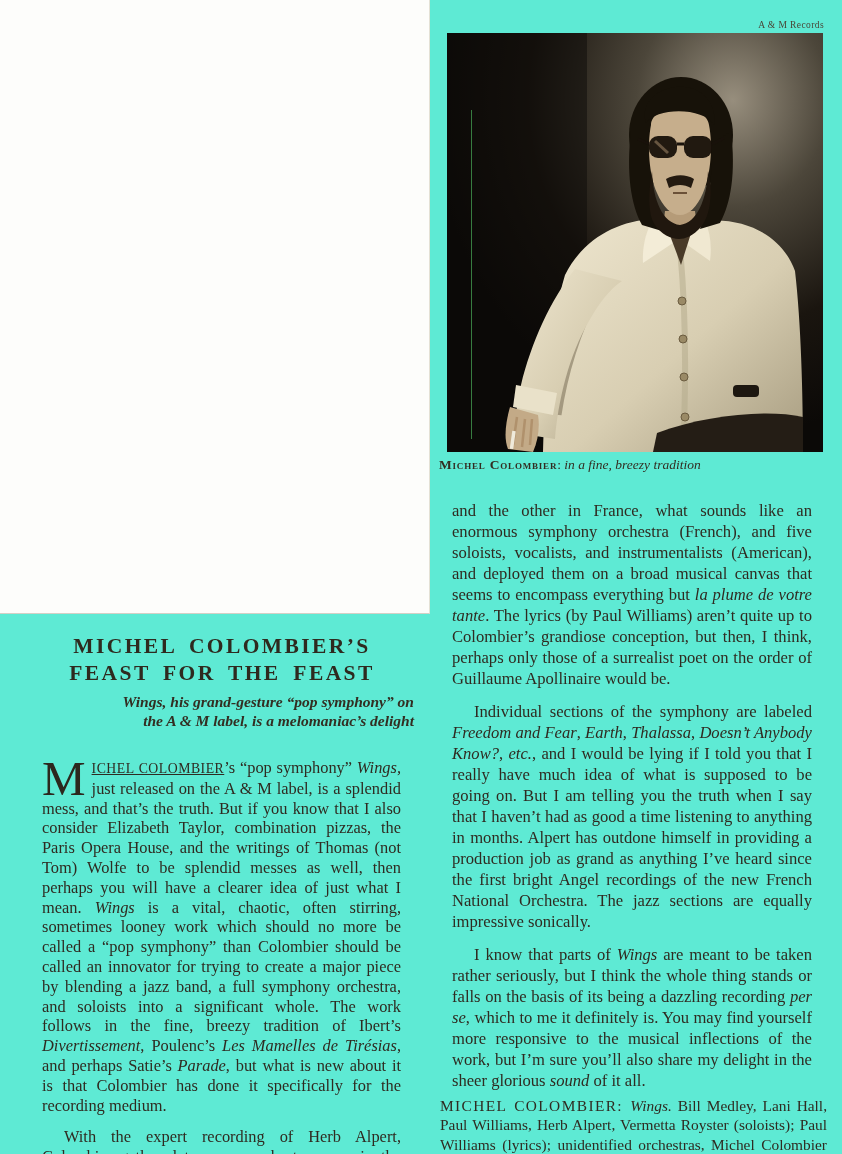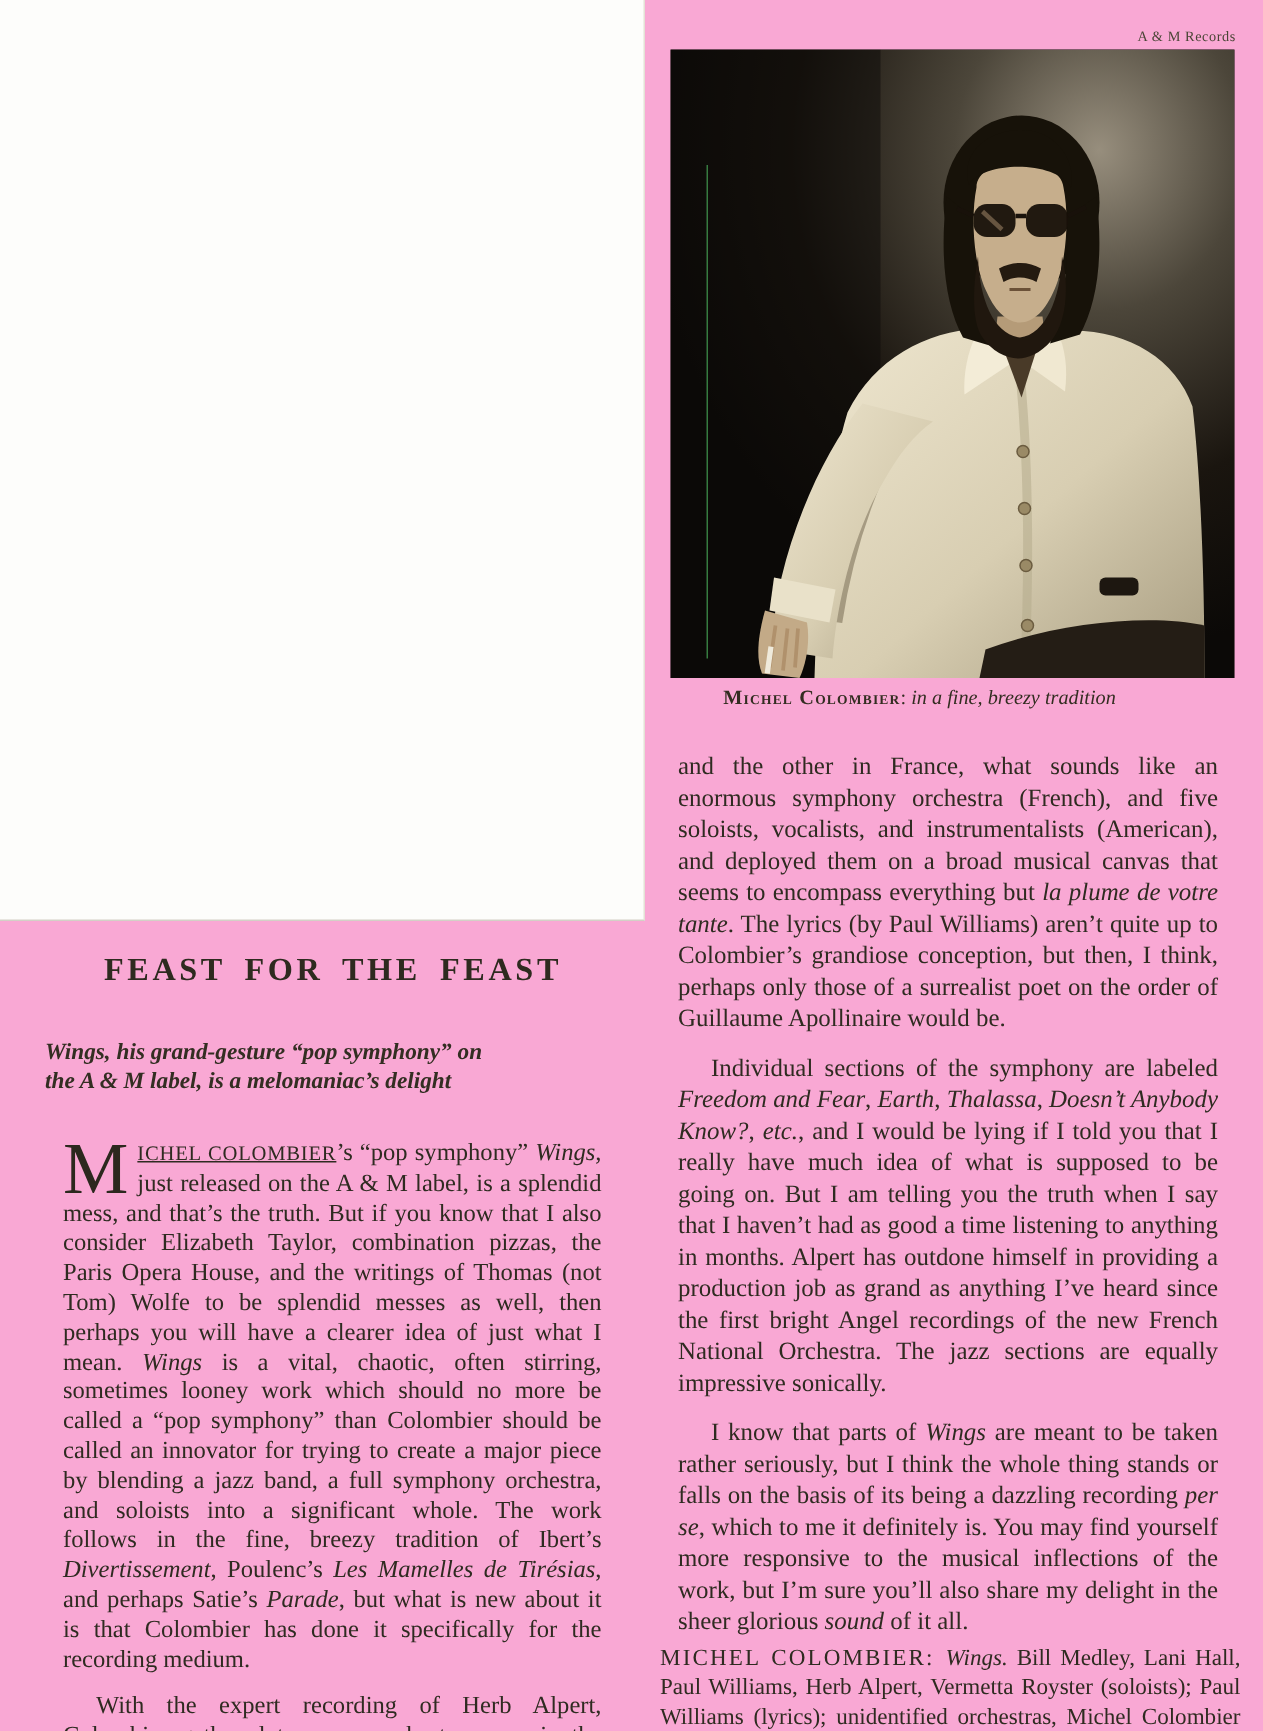--- a/index.html
+++ b/index.html
@@ -1,31 +1,31 @@
 <!DOCTYPE html>
 <html lang="en"><head>
 <meta charset="utf-8">
 <style>
   html,body{margin:0;padding:0;}
   body{width:842px;height:1154px;overflow:hidden;background:#f3efdb;}
-  .page{position:relative;width:842px;height:1154px;background:#f9a8d4;
+  .page{position:relative;width:842px;height:1154px;background:#5eead4;
         font-family:"Liberation Serif","DejaVu Serif",serif;color:#2f2b21;}
   .white-block{position:absolute;left:0;top:0;width:429px;height:613px;
         background:#fdfdfb;border-bottom:1px solid #d3d0c6;border-right:1px solid #e4e1d5;}
   .photo-credit{position:absolute;right:18px;top:20px;width:240px;text-align:right;
         font-size:9.5px;letter-spacing:.4px;color:#4a4536;}
   .photo{position:absolute;left:447px;top:33px;width:376px;height:419px;overflow:hidden;background:#14110c;}
-  .caption{position:absolute;left:419px;top:457px;width:388px;text-align:center;
+  .caption{position:absolute;left:439px;top:457px;width:388px;text-align:left;
         font-size:13.5px;color:#332d21;}
   .caption .run-sc{font-variant:small-caps;font-weight:700;letter-spacing:.8px;}
   .caption .run-i{font-style:italic;}
   .headline{position:absolute;left:30px;top:633px;width:384px;text-align:center;
         font-size:21.5px;font-weight:700;letter-spacing:2.4px;word-spacing:5px;
         line-height:27px;color:#2e2a1f;}
-  .subhead{position:absolute;left:30px;top:692px;width:384px;text-align:left;
+  .subhead{position:absolute;left:30px;top:692px;width:384px;text-align:right;
         font-size:15.5px;font-weight:700;font-style:italic;line-height:19px;color:#332e22;}
   .col{text-align:justify;}
   .left-body{position:absolute;left:30px;top:746px;width:383px;
         font-size:16.4px;line-height:19.8px;hyphens:auto;}
   .right-body{position:absolute;left:440px;top:488px;width:384px;
         font-size:16.6px;line-height:21px;hyphens:auto;}
   .col p{margin:12px;}
   .col p.ind{text-indent:22px;}
   .dropcap{float:left;font-size:49px;line-height:38px;padding:2px 6px 0 0;color:#2c281e;}
   .run-i{font-style:italic;}
@@ -94,20 +94,21 @@
       <path d="M205,138 C206,168 216,190 233,192 C250,190 260,166 261,138 C266,158 264,182 254,194 C246,203 238,206 232,206 C224,206 214,201 208,192 C200,181 202,156 205,138 Z" fill="#20170e"></path>
       <path d="M219,146 C228,141 239,141 247,146 L244,155 C237,151 229,151 222,155 Z" fill="#241a10"></path>
       <path d="M226,160 L240,160" stroke="#6b5138" stroke-width="2"></path>
       <line x1="24.5" y1="77" x2="24.5" y2="406" stroke="#3f8f4a" stroke-width="1" opacity=".85"></line>
     </svg>
   </div>
 
   <div class="caption"><span class="run-sc">Michel Colombier</span>: <span class="run-i">in a fine, breezy tradition</span></div>
 
   <div class="headline">
+    <div>MICHEL COLOMBIER’S</div>
     <div>FEAST FOR THE FEAST</div>
   </div>
 
   <div class="subhead">
     <div>Wings, his grand-gesture “pop symphony” on</div>
     <div>the A &amp; M label, is a melomaniac’s delight</div>
   </div>
 
   <div class="left-body col">
     <p><span class="dropcap">M</span><span><span class="run-caps">ICHEL COLOMBIER</span>’s “pop symphony” <span class="run-i">Wings,</span> just released on the A &amp; M label, is a splendid mess, and that’s the truth. But if you know that I also consider Elizabeth Taylor, combination pizzas, the Paris Opera House, and the writings of Thomas (not Tom) Wolfe to be splendid messes as well, then perhaps you will have a clearer idea of just what I mean. <span class="run-i">Wings</span> is a vital, chaotic, often stirring, sometimes looney work which should no more be called a “pop symphony” than Colombier should be called an innovator for trying to create a major piece by blending a jazz band, a full symphony orchestra, and soloists into a significant whole. The work follows in the fine, breezy tradition of Ibert’s <span class="run-i">Divertissement</span>, Poulenc’s <span class="run-i">Les Mamelles de Tirésias</span>, and perhaps Satie’s <span class="run-i">Parade</span>, but what is new about it is that Colombier has done it specifically for the recording medium.</span></p>

